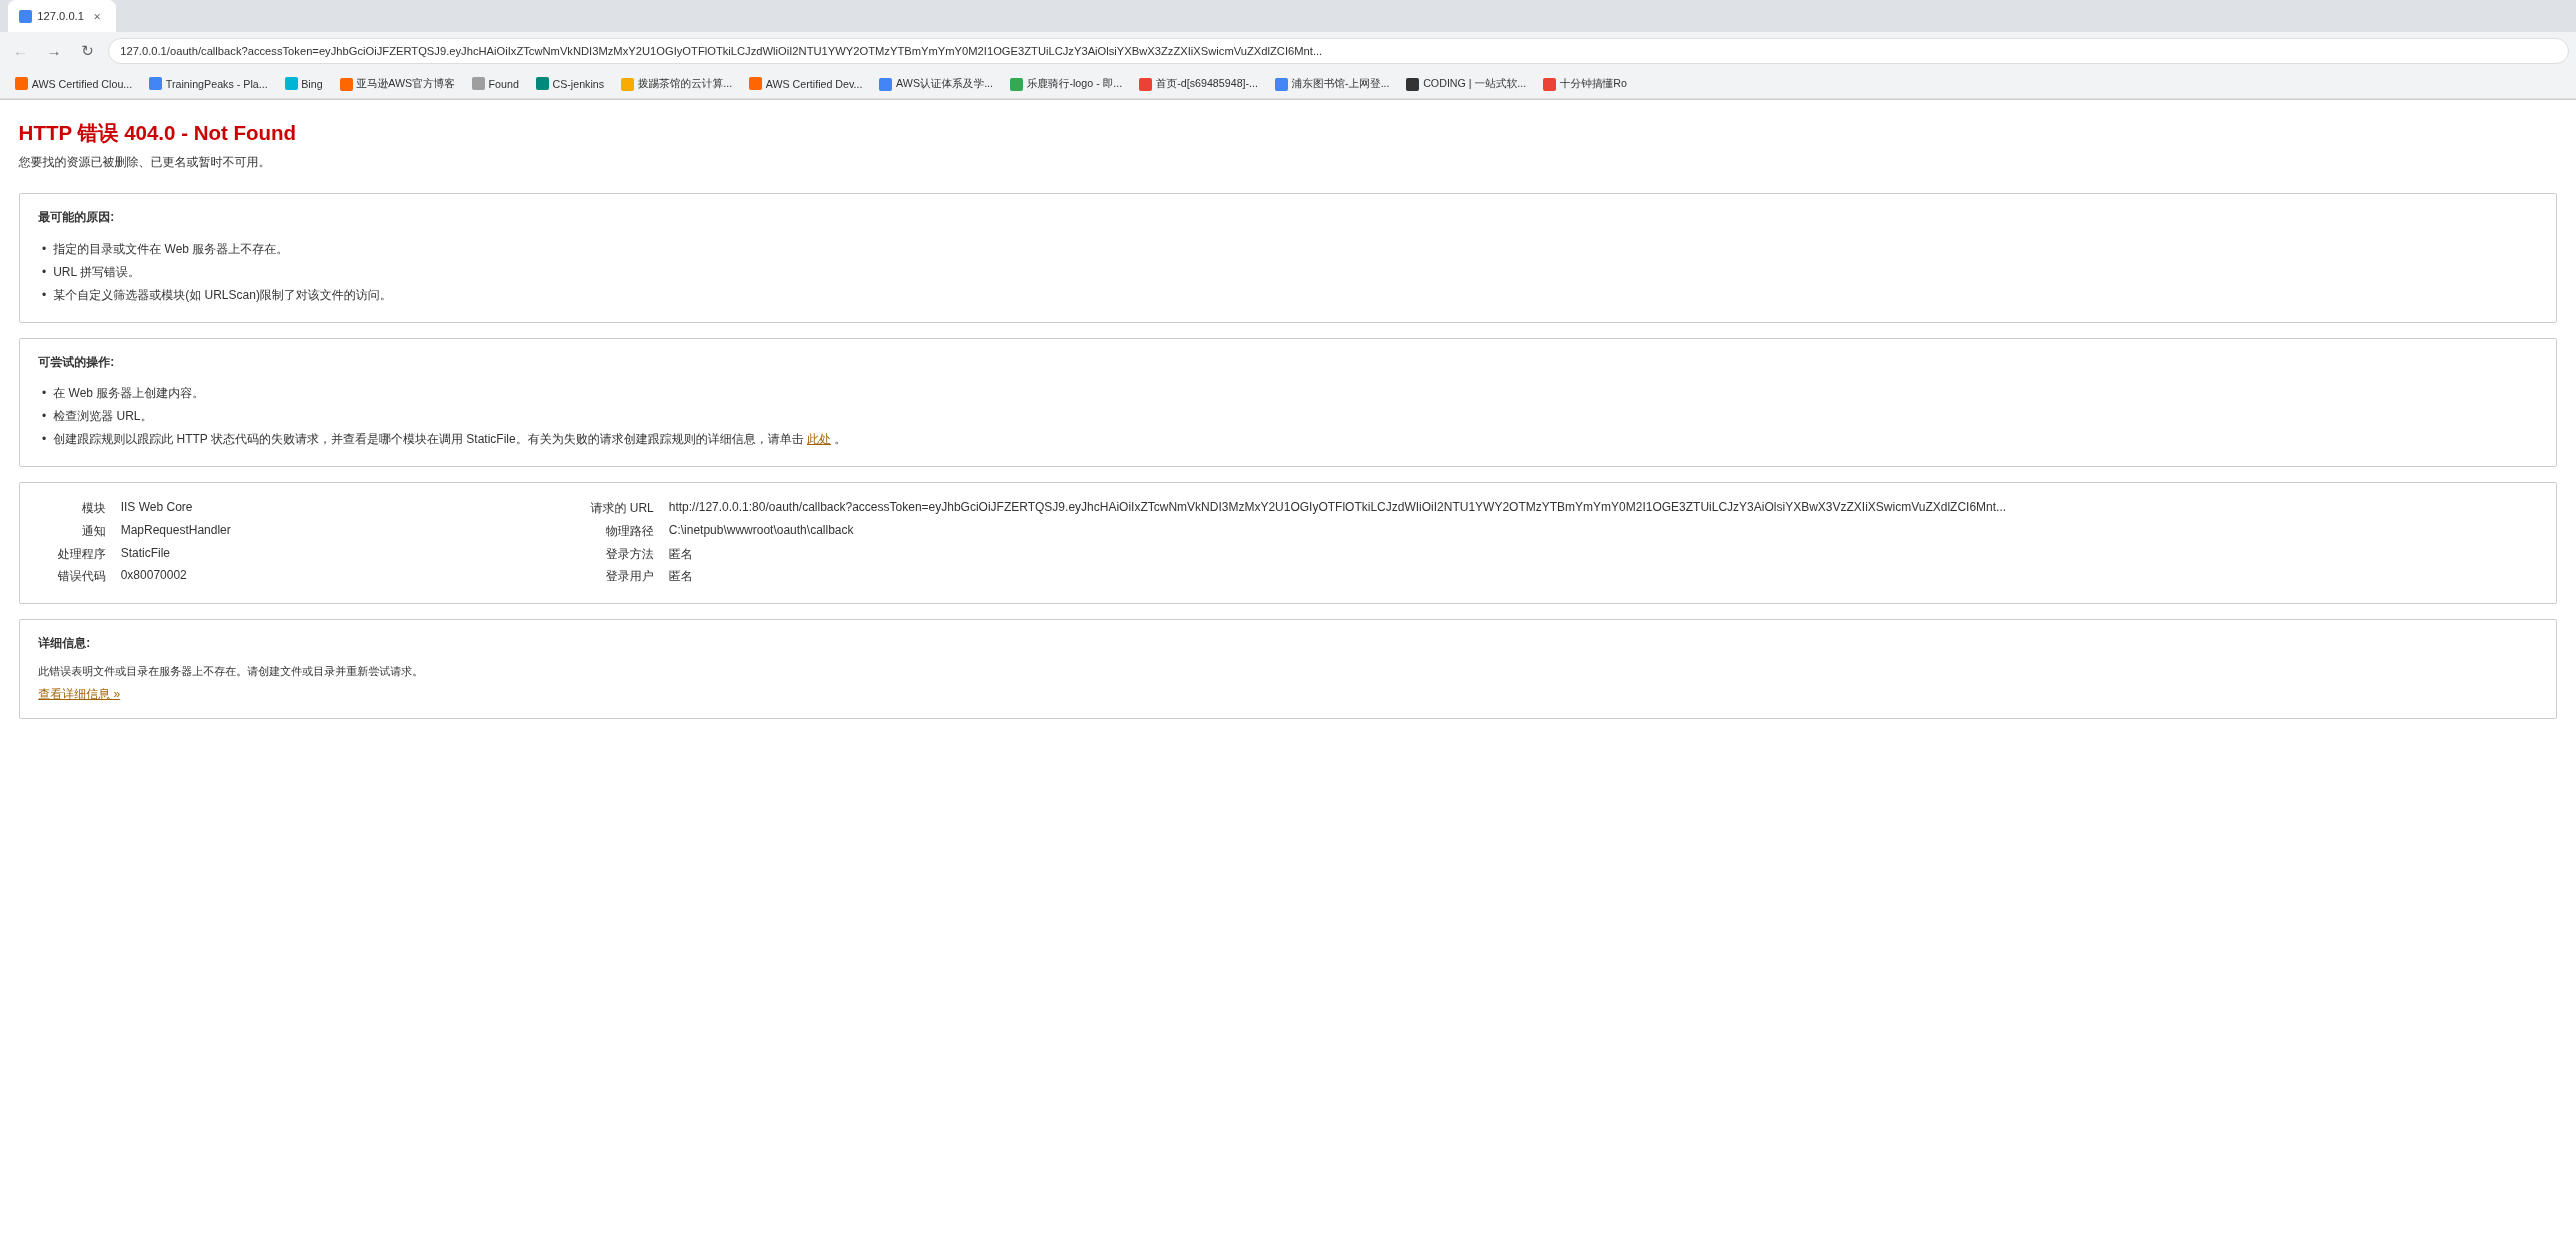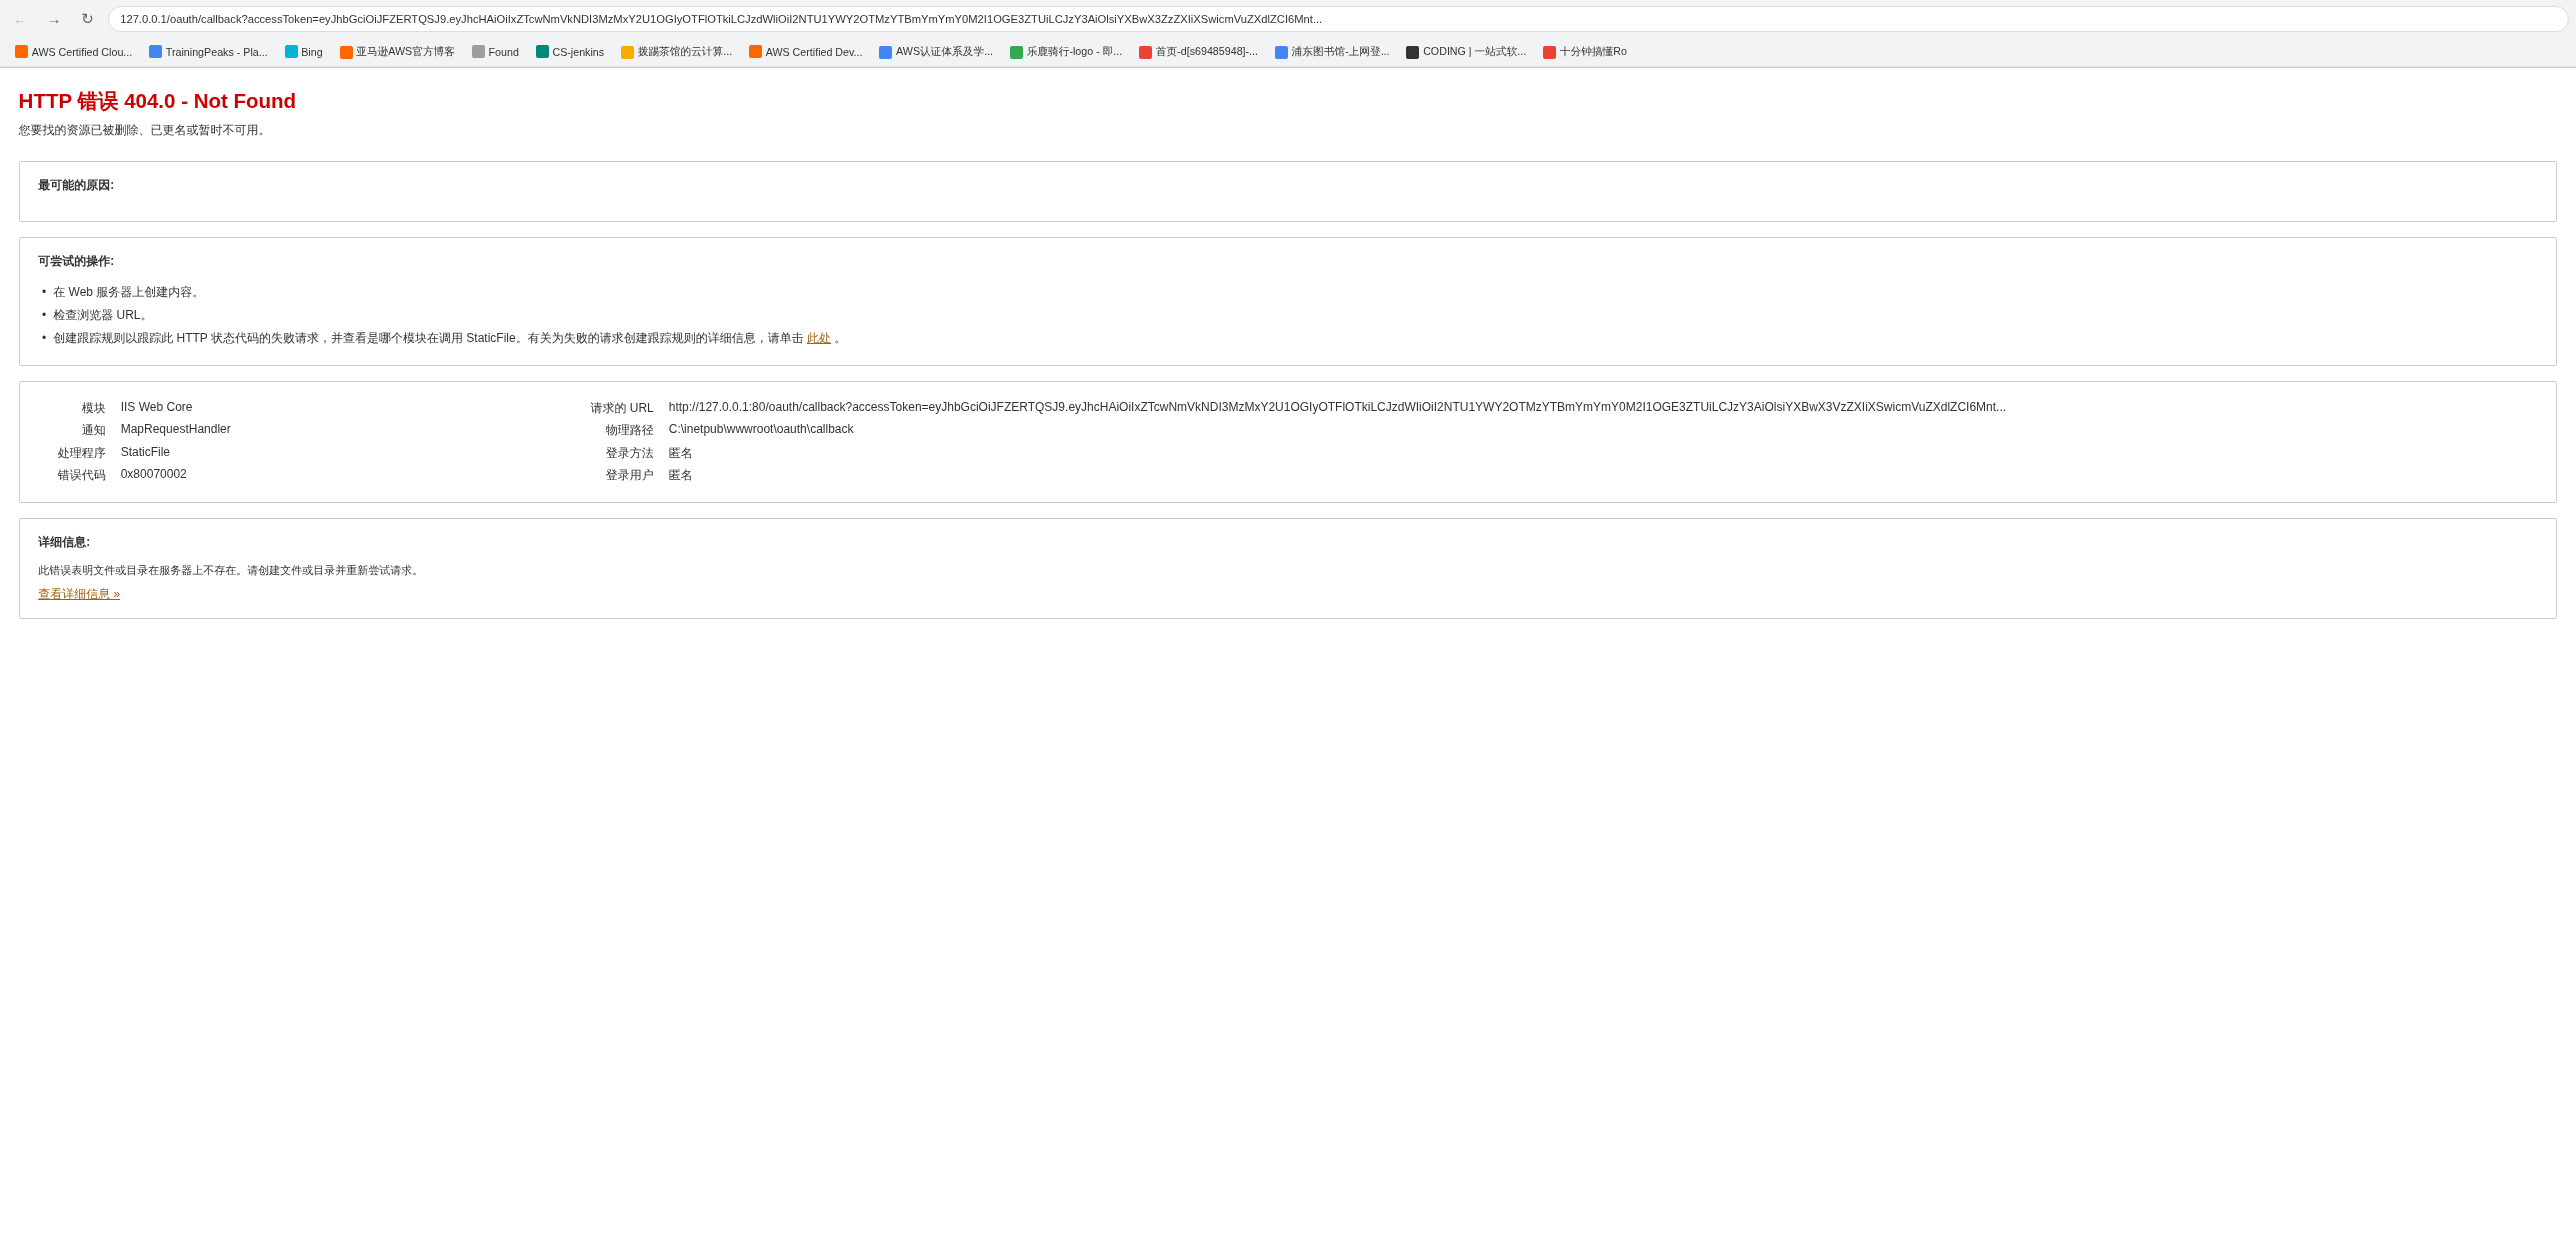--- a/index.html
+++ b/index.html
@@ -235,20 +235,27 @@
       font-size: 11px;
       margin-bottom: 5.6px;
       line-height: 1.6;
     }
   </style>
 </head>
 <body>
 
 <div class="browser-chrome">
 
+  <div class="tab-bar">
+    <div class="tab-active">
+      <span class="tab-favicon bk-blue"></span>
+      <span>127.0.0.1</span>
+      <span class="tab-close">✕</span>
+    </div>
+  </div>
 
   <div class="address-bar-row">
     <button class="nav-btn disabled">←</button>
     <button class="nav-btn">→</button>
     <button class="nav-btn">↻</button>
     <input class="address-bar" type="text" value="127.0.0.1/oauth/callback?accessToken=eyJhbGciOiJFZERTQSJ9.eyJhcHAiOiIxZTcwNmVkNDI3MzMxY2U1OGIyOTFlOTkiLCJzdWliOiI2NTU1YWY2OTMzYTBmYmYmY0M2I1OGE3ZTUiLCJzY3AiOlsiYXBwX3ZzZXIiXSwicmVuZXdlZCI6Mnt..." style="">
   </div>
 
   <div class="bookmarks-bar">
     <div class="bookmark-item">
@@ -310,20 +317,25 @@
   </div>
 </div>
 
 <div class="page-content">
 
   <div class="error-title">HTTP 错误 404.0 - Not Found</div>
   <div class="error-subtitle">您要找的资源已被删除、已更名或暂时不可用。</div>
 
   <div class="error-section">
     <div class="section-title">最可能的原因:</div>
+    <ul class="section-list">
+      <li><span>指定的目录或文件在 Web 服务器上不存在。</span></li>
+      <li><span>URL 拼写错误。</span></li>
+      <li><span>某个自定义筛选器或模块(如 URLScan)限制了对该文件的访问。</span></li>
+    </ul>
   </div>
 
   <div class="error-section">
     <div class="section-title">可尝试的操作:</div>
     <ul class="section-list">
       <li><span>在 Web 服务器上创建内容。</span></li>
       <li><span>检查浏览器 URL。</span></li>
       <li>
         <span>创建跟踪规则以跟踪此 HTTP 状态代码的失败请求，并查看是哪个模块在调用 StaticFile。有关为失败的请求创建跟踪规则的详细信息，请单击</span>
         <a class="link-style">此处</a>

